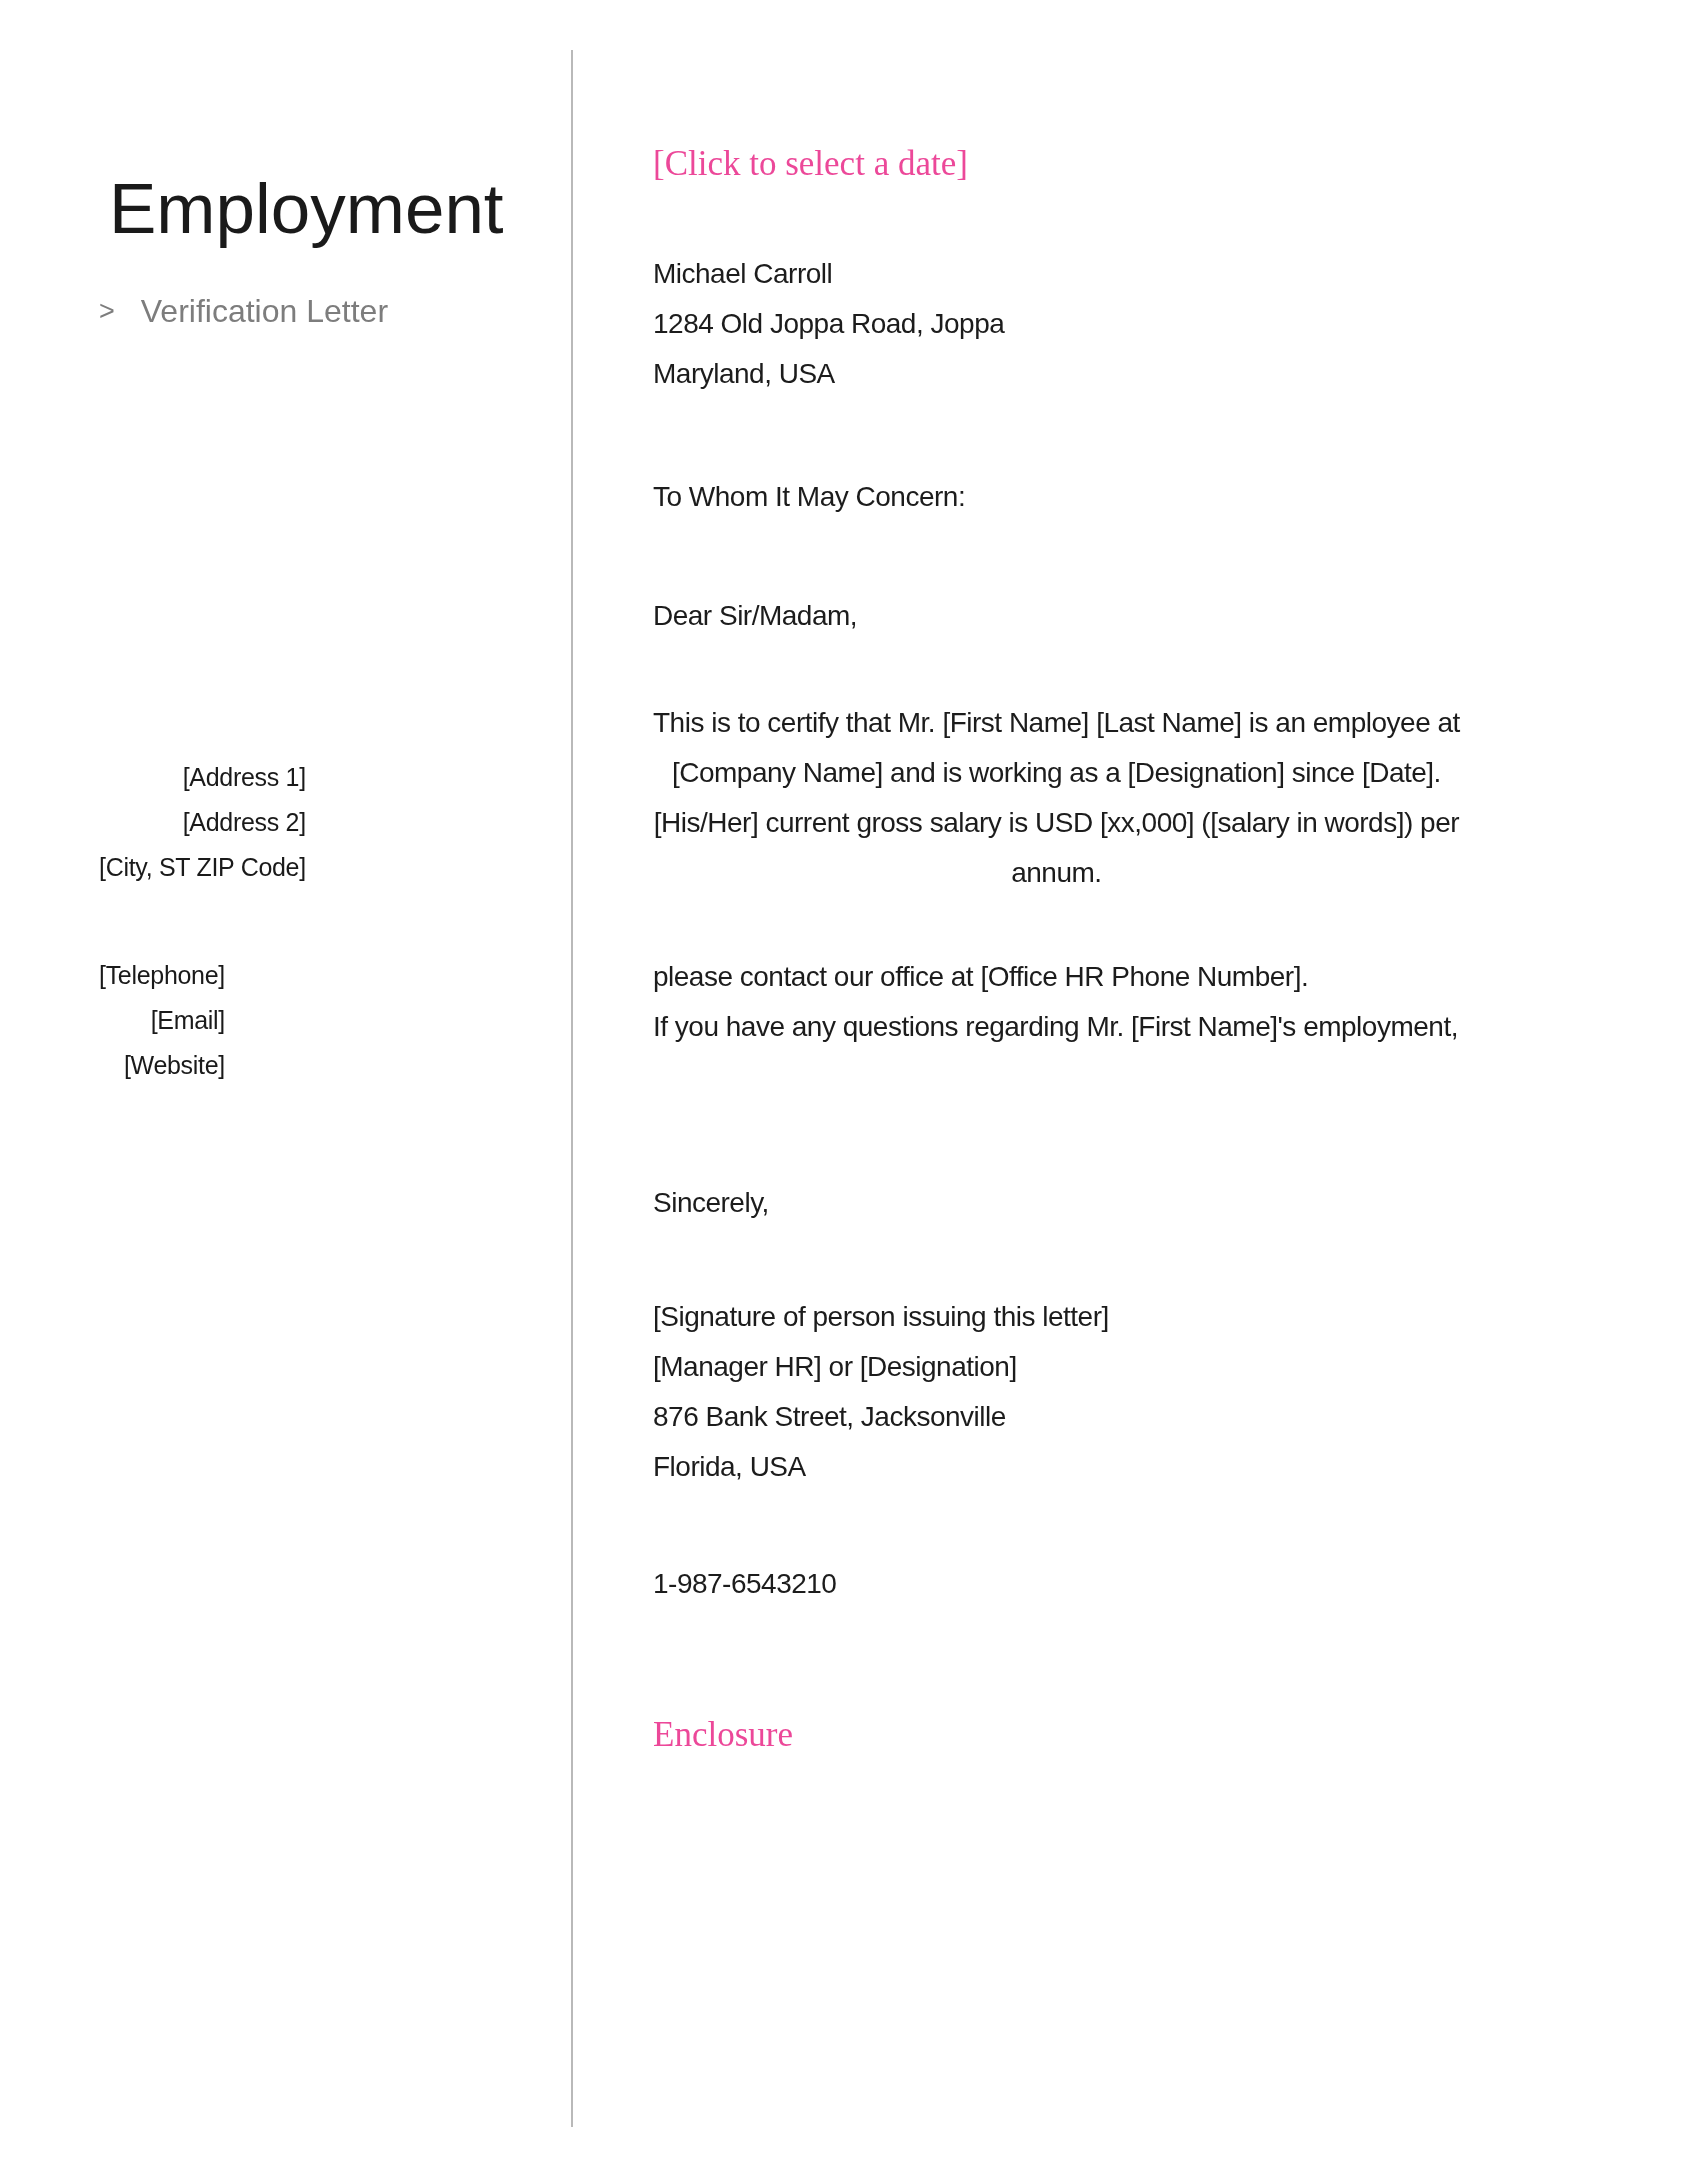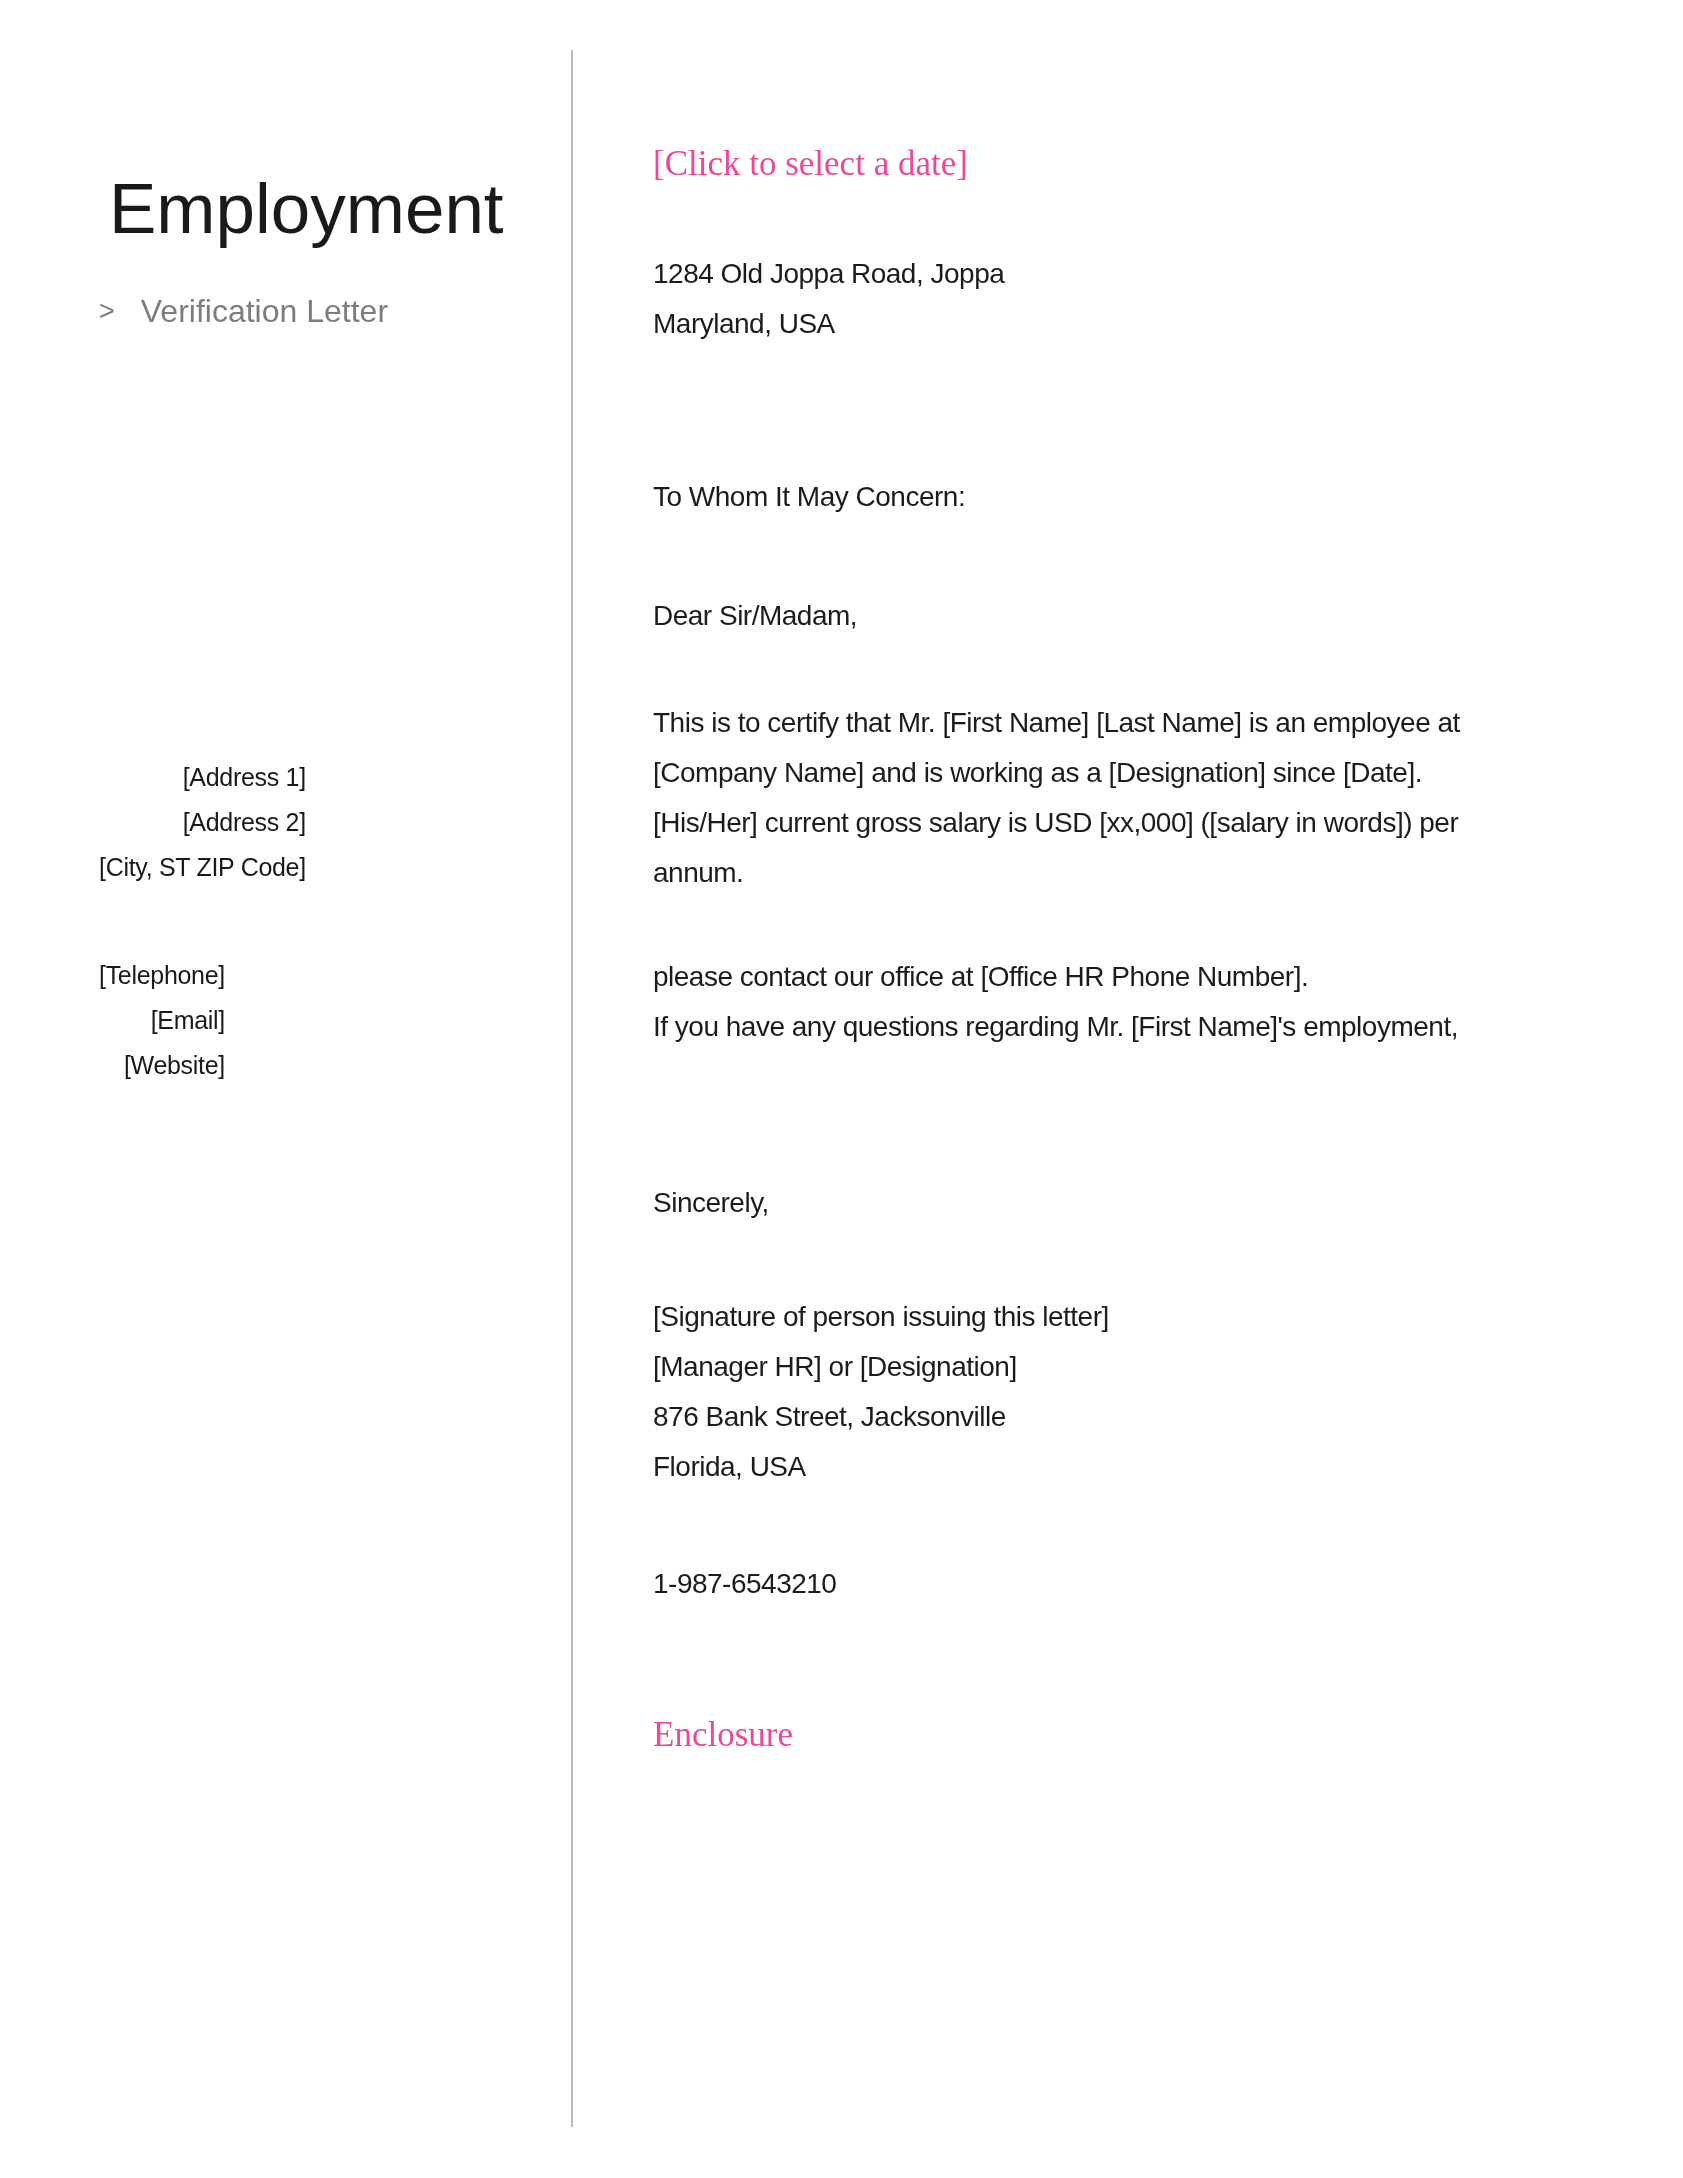--- a/index.html
+++ b/index.html
@@ -83,21 +83,21 @@
     font-size: 35px;
     color: #ec4899;
     white-space: nowrap;
   }
   .date-control { top: 144px; left: 0; cursor: pointer; }
   .enclosure   { top: 1683px; left: 0; margin-top: 32px; }
 
   .recipient-block  { position: absolute; top: 249px;  left: 0; }
   .salutation-1     { position: absolute; top: 472px;  left: 0; }
   .salutation-2     { position: absolute; top: 591px;  left: 0; }
-  .body-para-1      { position: absolute; top: 698px;  left: 0; }
+  .body-para-1      { position: absolute; top: 698px;  left: 0; text-align: center; }
   .body-para-2      { position: absolute; top: 952px;  left: 0; }
   .closing          { position: absolute; top: 1178px; left: 0; }
   .signature-block  { position: absolute; top: 1292px; left: 0; }
   .phone-line       { position: absolute; top: 1559px; left: 0; }
 </style>
 </head>
 <body>
 
 <div class="page">
 
@@ -119,20 +119,21 @@
     <div>[Telephone]</div>
     <div>[Email]</div>
     <div>[Website]</div>
   </div>
 
   <div class="letter-col">
 
     <div class="serif-muted date-control">[Click to select a date]</div>
 
     <div class="recipient-block">
+      <div class="letter-line">Michael Carroll</div>
       <div class="letter-line">1284 Old Joppa Road, Joppa</div>
       <div class="letter-line">Maryland, USA</div>
     </div>
 
     <div class="letter-line salutation-1">To Whom It May Concern:</div>
 
     <div class="letter-line salutation-2">Dear Sir/Madam,</div>
 
     <div class="body-para-1">
       <div class="para-line">This is to certify that Mr. [First Name] [Last Name] is an employee at</div>

